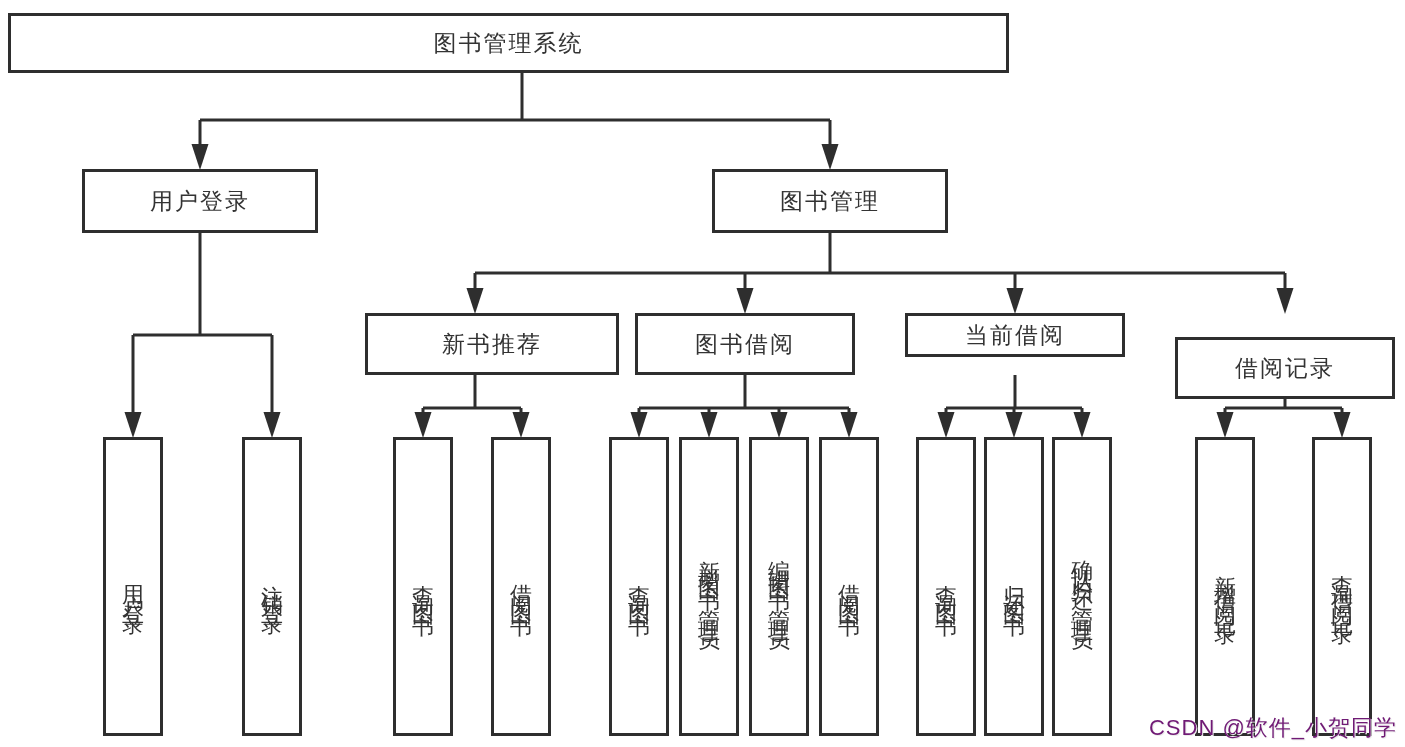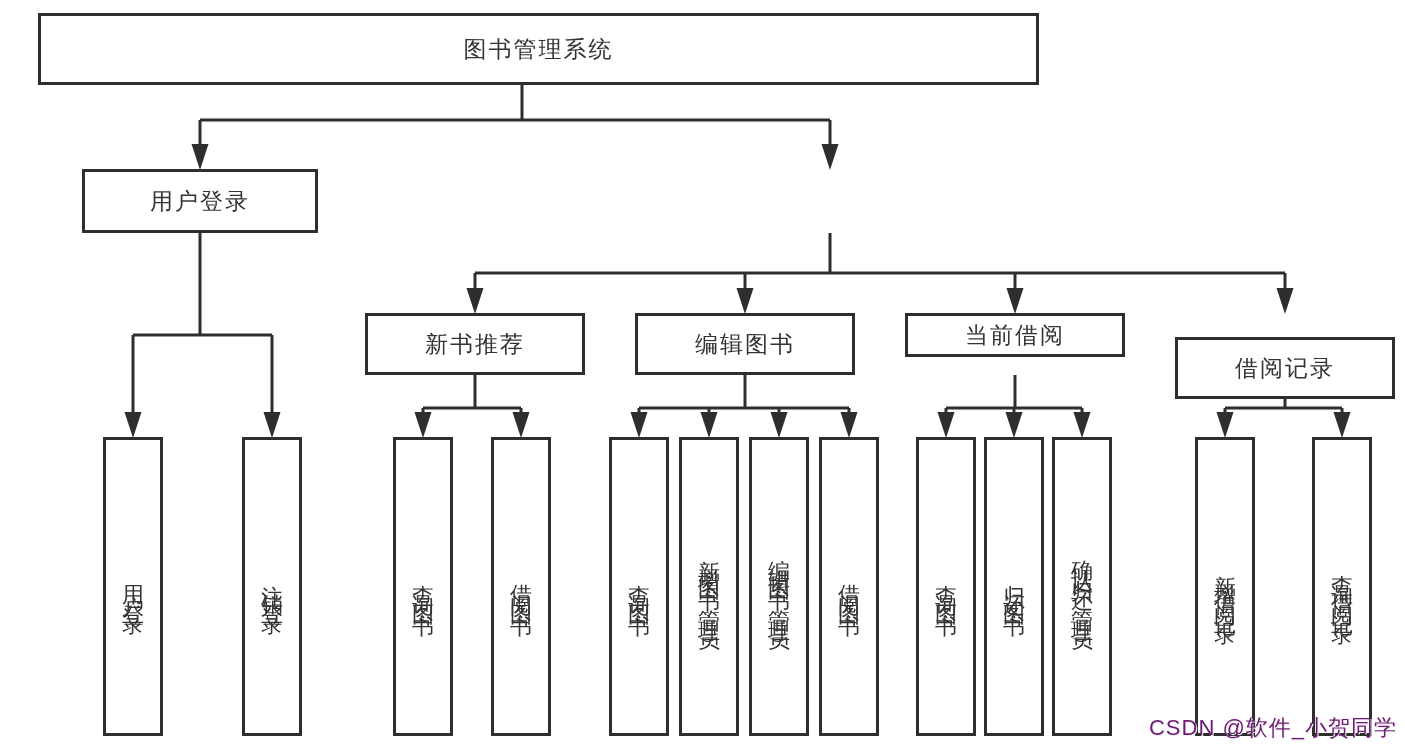--- a/index.html
+++ b/index.html
@@ -101,33 +101,36 @@
 
       <polygon points="937.5,412 954.5,412 946,438"></polygon>
       <polygon points="1005.5,412 1022.5,412 1014,438"></polygon>
       <polygon points="1073.5,412 1090.5,412 1082,438"></polygon>
 
       <polygon points="1216.5,412 1233.5,412 1225,438"></polygon>
       <polygon points="1333.5,412 1350.5,412 1342,438"></polygon>
     </g>
   </svg>
 
-  <div class="node hbox" style="left:38px; top:13px; width:1001px; height:72px;">
+  <div class="node hbox" style="left:8px; top:13px; width:1001px; height:60px;">
     <span>图书管理系统</span>
   </div>
 
   <div class="node hbox" style="left:82px; top:169px; width:236px; height:64px;">
     <span>用户登录</span>
   </div>
+  <div class="node hbox" style="left:712px; top:169px; width:236px; height:64px;">
+    <span>图书管理</span>
+  </div>
 
-  <div class="node hbox" style="left:365px; top:313px; width:220px; height:62px;">
+  <div class="node hbox" style="left:365px; top:313px; width:254px; height:62px;">
     <span>新书推荐</span>
   </div>
   <div class="node hbox" style="left:635px; top:313px; width:220px; height:62px;">
-    <span>编辑图书</span>
+    <span>图书借阅</span>
   </div>
   <div class="node hbox" style="left:905px; top:313px; width:220px; height:44px;">
     <span>当前借阅</span>
   </div>
   <div class="node hbox" style="left:1175px; top:313px; width:220px; height:62px;margin-top:24px;">
     <span>借阅记录</span>
   </div>
 
   <div class="node vbox" style="left:103px; top:437px; width:60px; height:299px;">
     <span>用户登录</span>

